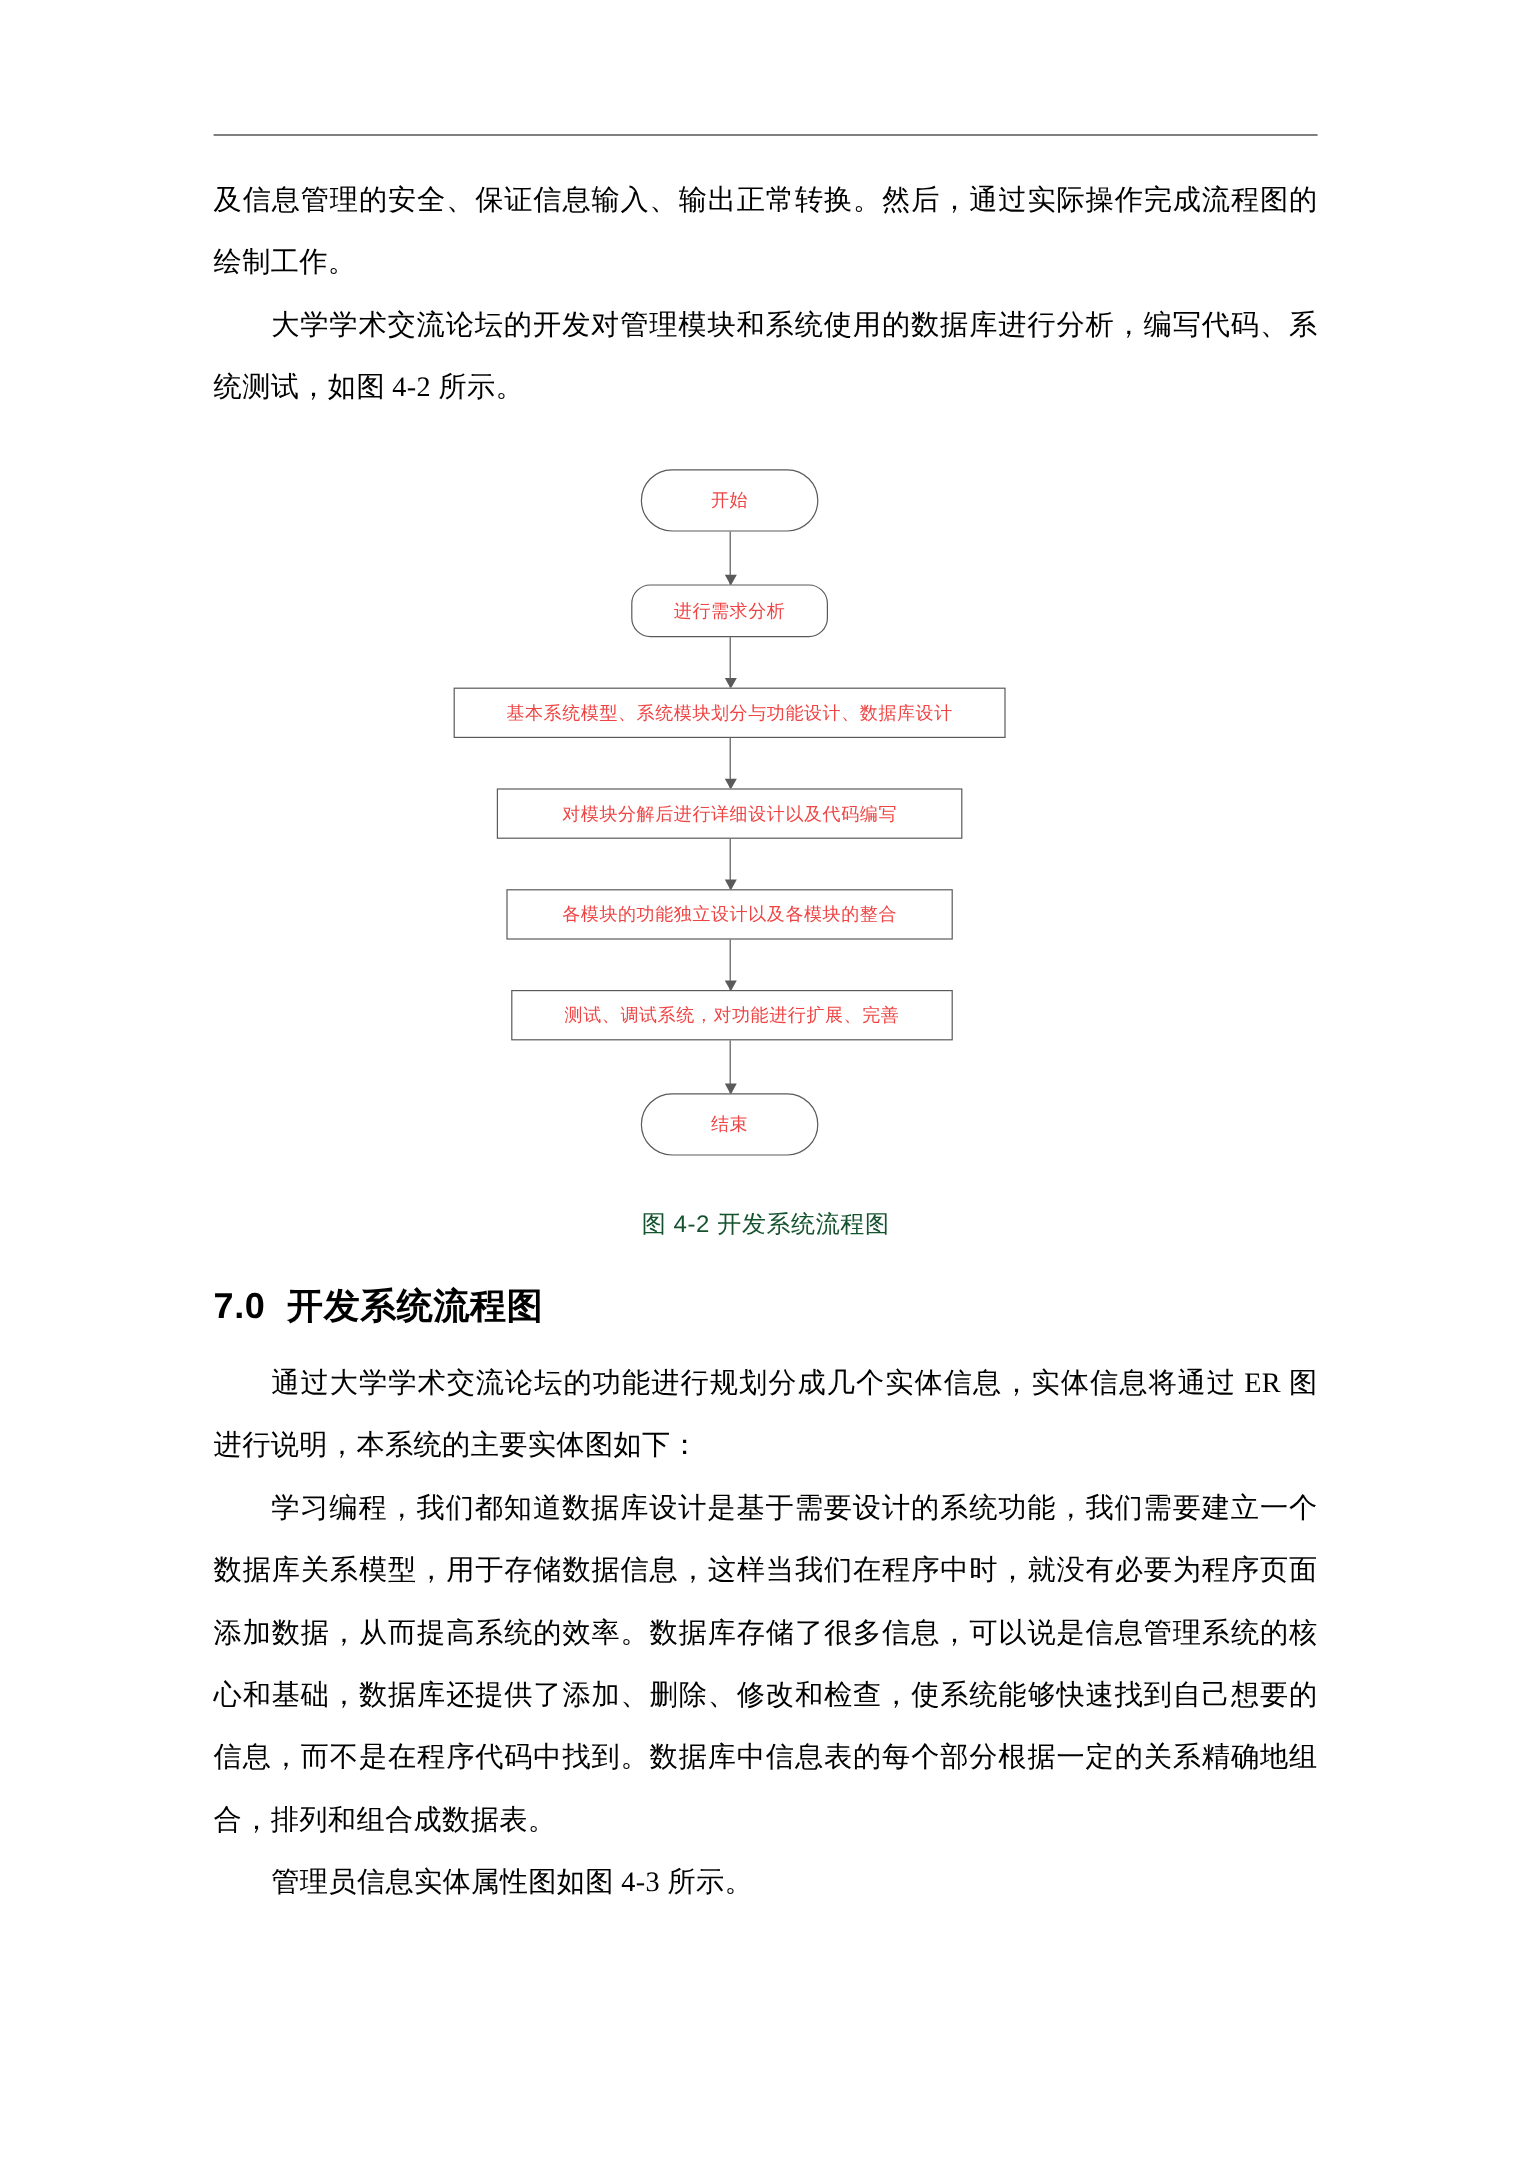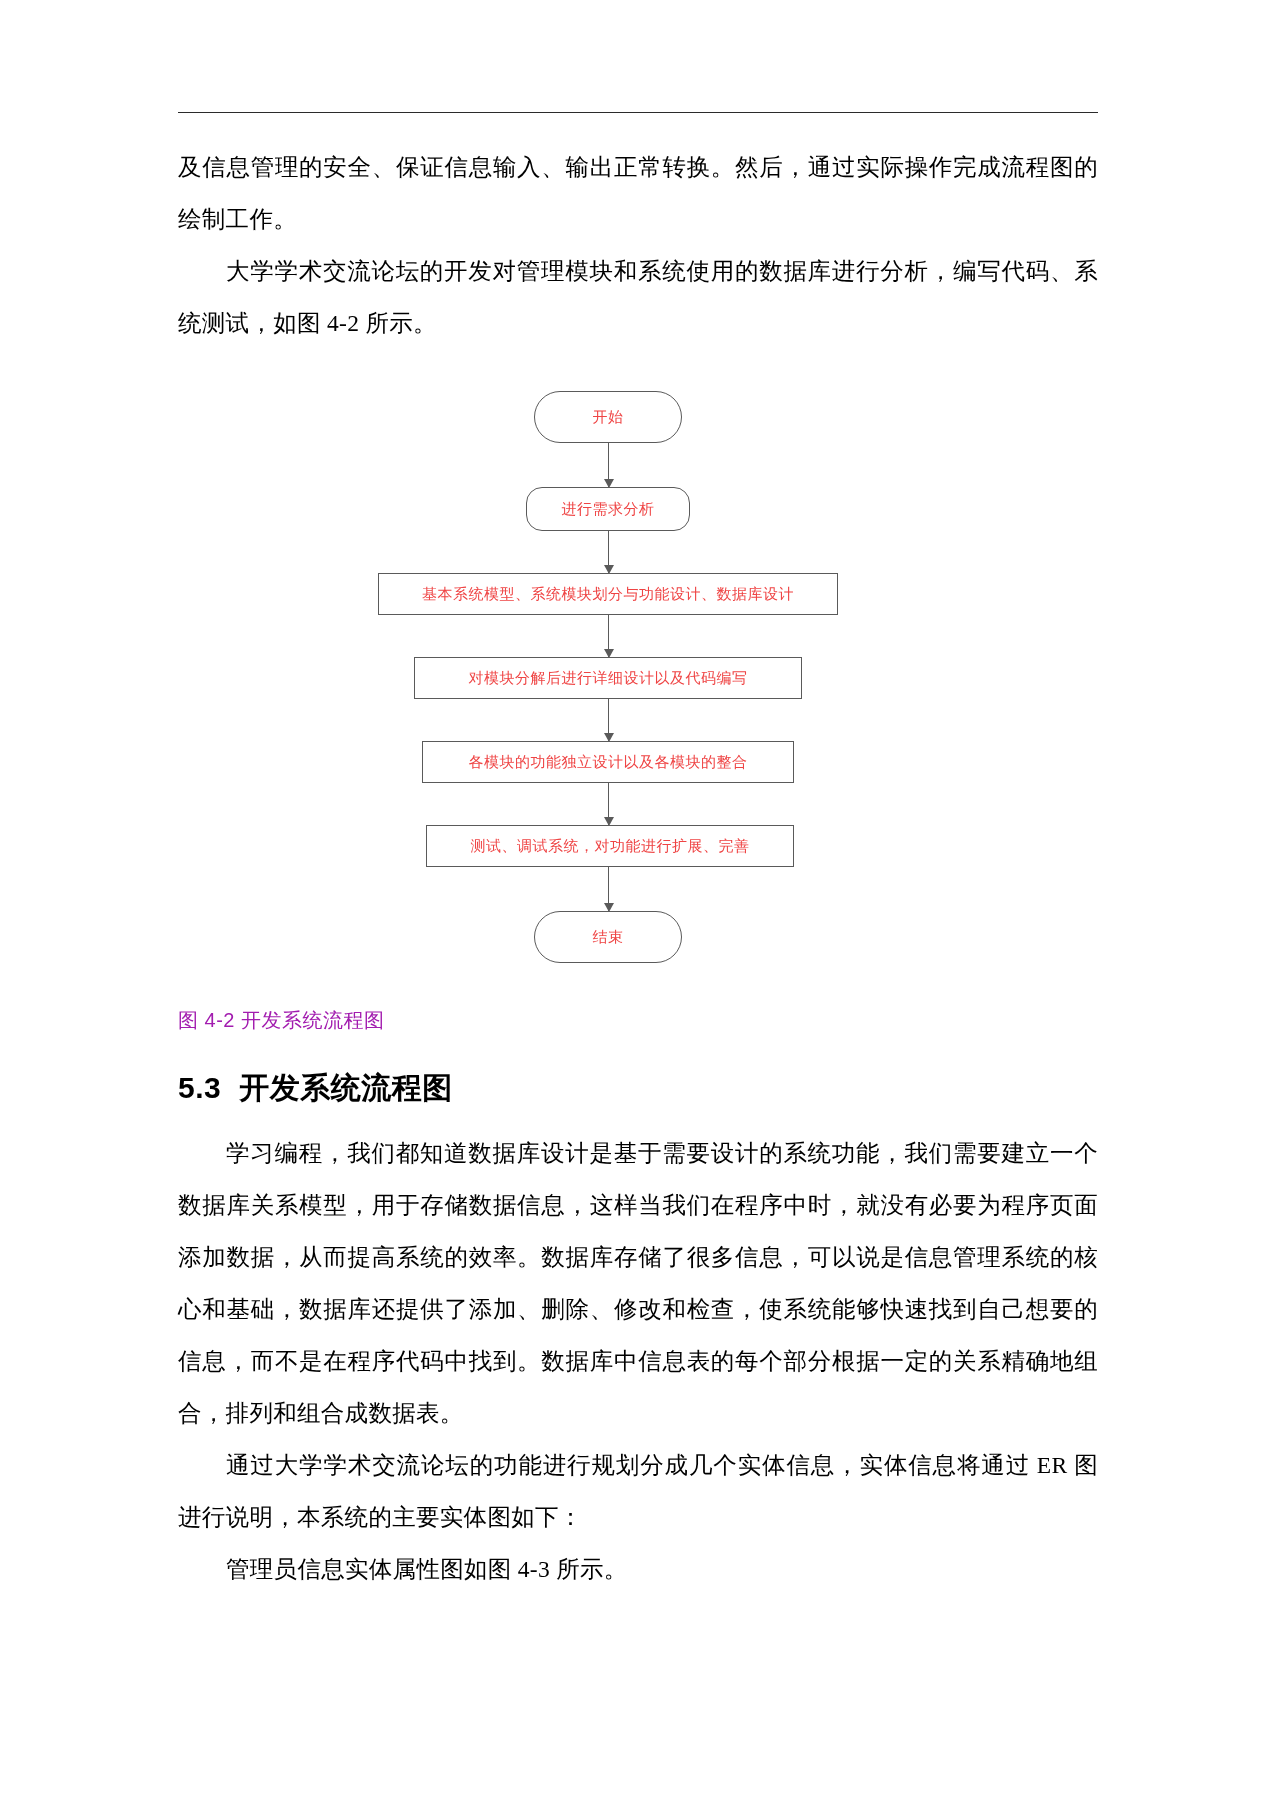--- a/index.html
+++ b/index.html
@@ -78,22 +78,22 @@
     bottom: -1px;
     width: 0;
     height: 0;
     border-left: 5px solid transparent;
     border-right: 5px solid transparent;
     border-top: 9px solid #5a5a5a;
   }
   .fig-caption {
     font-family: "Liberation Sans", sans-serif;
     font-size: 20px;
-    text-align: left;
-    color: #a21caf;
+    text-align: center;
+    color: #14532d;
     margin: 8px 0 0 0;
     letter-spacing: 0.5px;
   }
   h2.section {
     font-family: "Liberation Sans", sans-serif;
     font-size: 30px;
     font-weight: bold;
     color: #000;
     margin: 34px 0 18px 0;
     letter-spacing: 0.5px;
@@ -144,23 +144,23 @@
 
       <div class="node" style="left:248px; top:450px; width:368px; height:42px;">测试、调试系统，对功能进行扩展、完善</div>
       <div class="arrow" style="left:430px; top:492px; height:44px;"></div>
 
       <div class="node term" style="left:356px; top:536px; width:148px; height:52px;">结束</div>
     </div>
 
     <p class="fig-caption" style="margin-top:112px;">图 4-2 开发系统流程图</p>
 
     <h2 class="section">
-      <span class="num">5.3</span><span>开发系统流程图</span>
+      <span class="num">7.0</span><span>开发系统流程图</span>
     </h2>
 
+    <p class="body-text indent">通过大学学术交流论坛的功能进行规划分成几个实体信息，实体信息将通过 ER 图进行说明，本系统的主要实体图如下：</p>
     <p class="body-text indent">学习编程，我们都知道数据库设计是基于需要设计的系统功能，我们需要建立一个数据库关系模型，用于存储数据信息，这样当我们在程序中时，就没有必要为程序页面添加数据，从而提高系统的效率。数据库存储了很多信息，可以说是信息管理系统的核心和基础，数据库还提供了添加、删除、修改和检查，使系统能够快速找到自己想要的信息，而不是在程序代码中找到。数据库中信息表的每个部分根据一定的关系精确地组合，排列和组合成数据表。</p>
-    <p class="body-text indent">通过大学学术交流论坛的功能进行规划分成几个实体信息，实体信息将通过 ER 图进行说明，本系统的主要实体图如下：</p>
     <p class="body-text indent">管理员信息实体属性图如图 4-3 所示。</p>
 
   </div>
 
 
 </div>
 
 </body></html>

